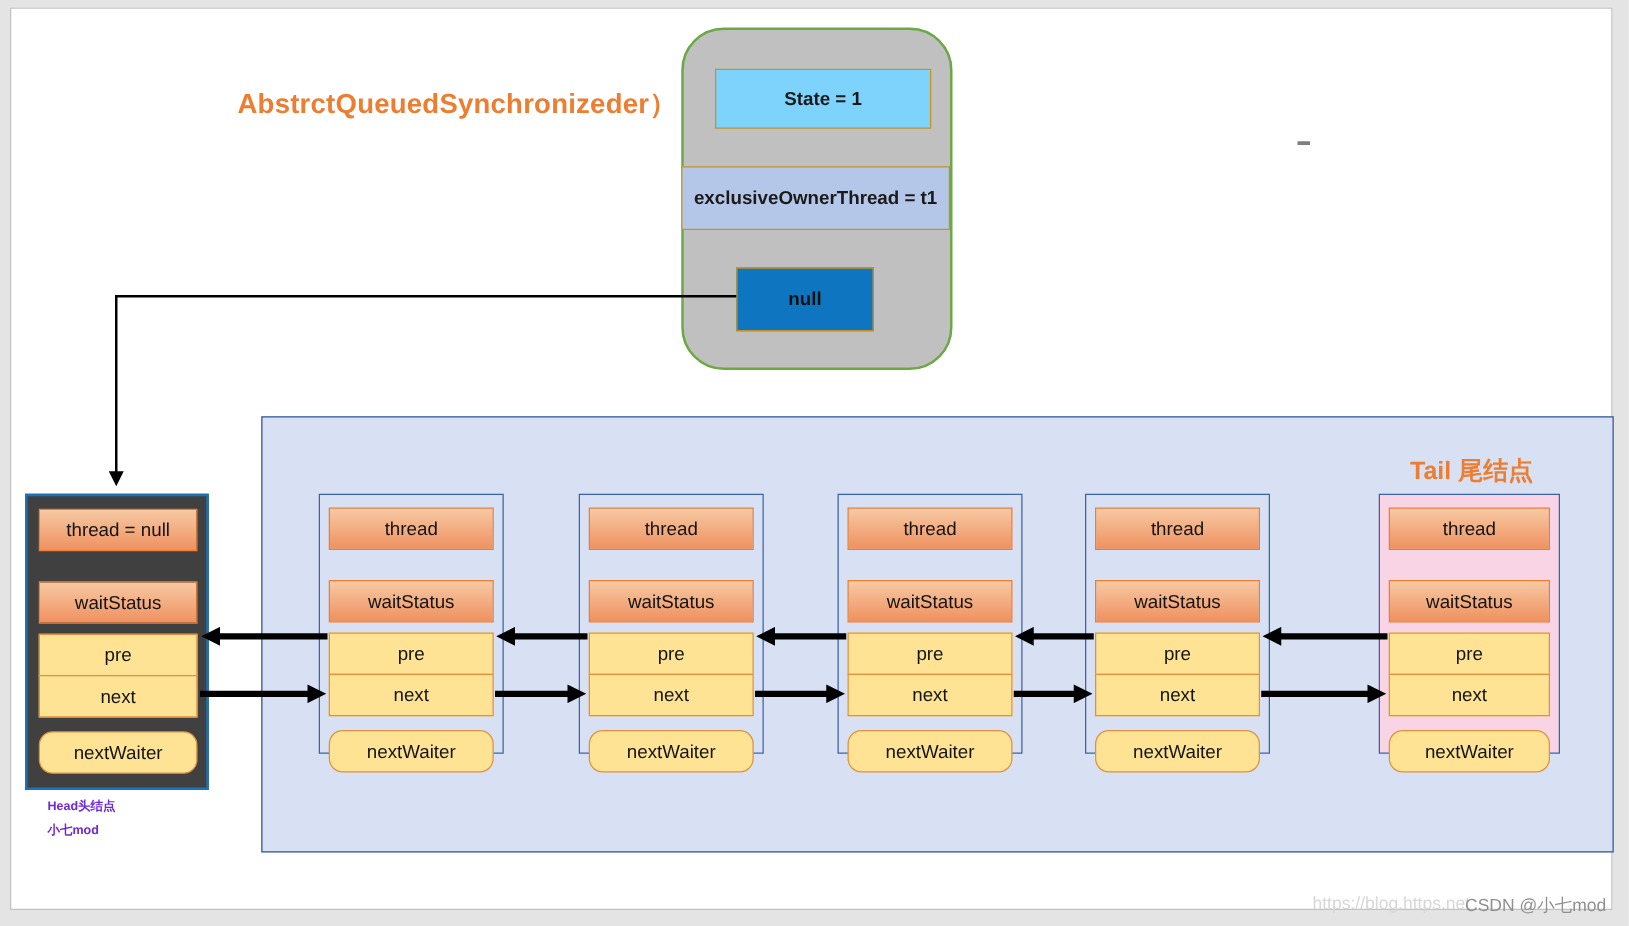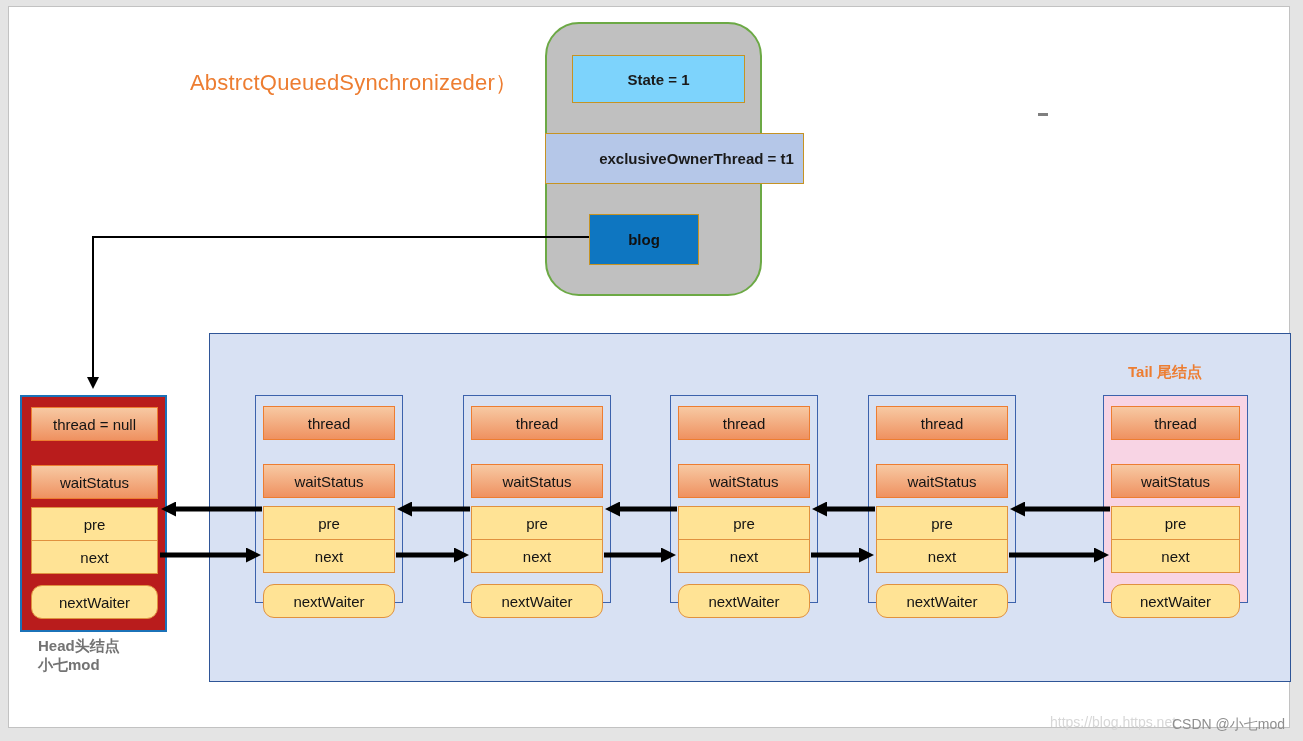--- a/index.html
+++ b/index.html
@@ -8,65 +8,65 @@
     background:#e4e4e4; overflow:hidden;
     font-family:"Liberation Sans","DejaVu Sans",sans-serif;
     color:#1a1a1a;
   }
   .canvas{
     position:absolute; left:8px; top:6px; width:1280px; height:720px;
     background:#ffffff; border:1px solid #c2c2c2;
   }
   .abs{position:absolute;}
   .diagram-title{
-    left:190px; top:68px; font-size:22px; font-weight:normal;
+    left:190px; top:68px; font-size:22px; font-weight:bold;
     color:#ED7D31; letter-spacing:0.2px; white-space:nowrap;
   }
   
   .aqs-box{
     left:545px; top:22px; width:213px; height:270px;
     background:#C0C0C0; border:2px solid #6CA945; border-radius:34px;
   }
   .cellbox{
     display:flex; align-items:center; justify-content:center;
     font-weight:bold; font-size:15px; text-align:center;
   }
   .state-box{
     left:572px; top:55px; width:171px; height:46px;
     background:#7dd3fc; border:1.5px solid #C69323;
   }
   .owner-box{
     left:545px; top:133px; width:213px; height:49px;
-    background:#B5C7E8; border:1.5px solid #C69323;padding-left:44px;
+    background:#B5C7E8; border:1.5px solid #C69323;
   }
   .head-box{
     left:589px; top:214px; width:108px; height:49px;
     background:#0E76C1; border:1.5px solid #C69323; color:#111;
   }
   
   .queue-panel{
     left:209px; top:333px; width:1080px; height:347px;
     background:#D8E1F3; border:1.5px solid #2F5597;
   }
   .tail-label{
-    left:1128px; top:363px; font-size:15px; font-weight:bold; color:#ED7D31;
+    left:1128px; top:363px; font-size:20px; font-weight:bold; color:#ED7D31;
     white-space:nowrap;
   }
   .head-note{
-    left:38px; top:636px; font-size:15px; font-weight:bold; color:#737373;
+    left:38px; top:636px; font-size:10px; font-weight:bold; color:#6d28d9;
     line-height:19px; white-space:nowrap;
   }
   
   .node{
     position:absolute; top:395px; height:208px; width:148px;
     border:1.5px solid #3C62AC; box-sizing:border-box;
   }
   .node-head{
     left:20px; width:147px; height:237px;
-    background:#b91c1c; border:2.5px solid #1B72B8;
+    background:#404040; border:2.5px solid #1B72B8;
   }
   .node-1{left:255px; background:transparent;}
   .node-2{left:463px; background:transparent;}
   .node-3{left:670px; background:transparent;}
   .node-4{left:868px; background:transparent;}
   .node-tail{left:1103px; width:145px; background:#F8D4E4;}
   .row{
     position:absolute; left:7px; right:7px; height:34px;
     display:flex; align-items:center; justify-content:center;
     font-size:15px; box-sizing:border-box; color:#141414;
@@ -90,21 +90,21 @@
 <body>
 
 <div class="stage">
   <div class="canvas"></div>
 
   <div class="abs diagram-title">AbstrctQueuedSynchronizeder）</div>
 
   <div class="abs aqs-box"></div>
   <div class="abs cellbox state-box">State = 1</div>
   <div class="abs cellbox owner-box">exclusiveOwnerThread = t1</div>
-  <div class="abs cellbox head-box">blog</div>
+  <div class="abs cellbox head-box">null</div>
 
   <div class="abs queue-panel"></div>
   <div class="abs tail-label">Tail 尾结点</div>
 
   <div class="node node-head">
     <div class="row r0 row-salmon">thread = null</div>
     <div class="row r1 row-salmon">waitStatus</div>
     <div class="row r2 row-yellow">pre</div>
     <div class="row r3 row-yellow">next</div>
     <div class="row r4 row-yellow">nextWaiter</div>

